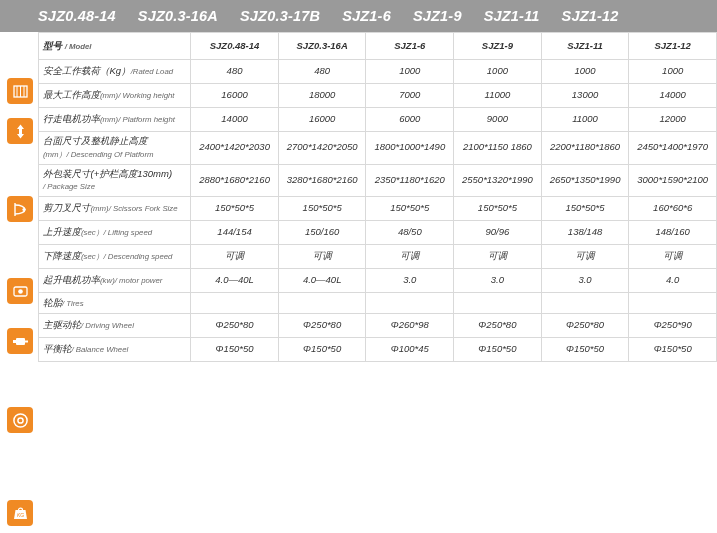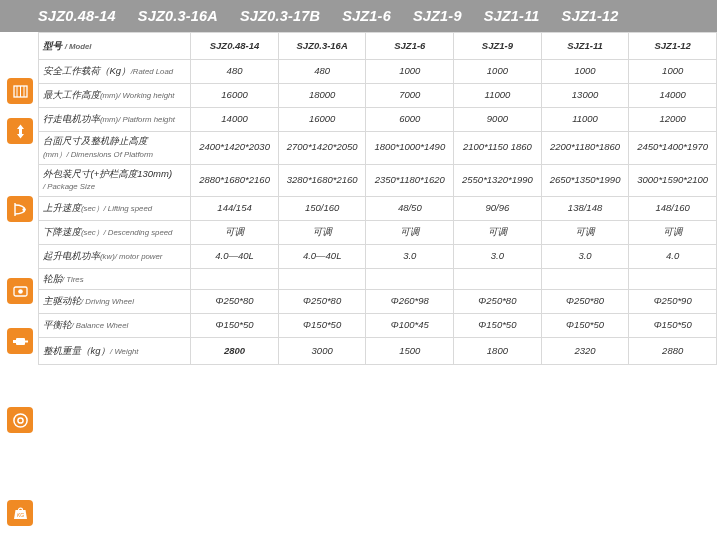--- a/index.html
+++ b/index.html
@@ -196,39 +196,48 @@
         <td class="label"><span>行走电机功率</span><span class="sub">(mm)/ Platform height</span></td>
         <td class="val">14000</td>
         <td class="val">16000</td>
         <td class="val">6000</td>
         <td class="val">9000</td>
         <td class="val">11000</td>
         <td class="val">12000</td>
       </tr>
 
       <tr class="r-tall">
-        <td class="label"><span>台面尺寸及整机静止高度</span><br><span class="sub">(mm）/ Dimensions Of Platform</span></td>
+        <td class="label"><span>台面尺寸及整机静止高度</span><br><span class="sub">(mm）/ Descending Of Platform</span></td>
         <td class="val">2400*1420*2030</td>
         <td class="val">2700*1420*2050</td>
         <td class="val">1800*1000*1490</td>
         <td class="val">2100*1150 1860</td>
         <td class="val">2200*1180*1860</td>
         <td class="val">2450*1400*1970</td>
       </tr>
 
       <tr class="r-tall">
         <td class="label"><span>外包装尺寸(+护栏高度130mm)</span><br><span class="sub">/ Package Size</span></td>
         <td class="val">2880*1680*2160</td>
         <td class="val">3280*1680*2160</td>
         <td class="val">2350*1180*1620</td>
         <td class="val">2550*1320*1990</td>
         <td class="val">2650*1350*1990</td>
         <td class="val">3000*1590*2100</td>
       </tr>
 
+      <tr class="r-mid">
+        <td class="label"><span>剪刀叉尺寸</span><span class="sub">(mm)/ Scissors Fork Size</span></td>
+        <td class="val">150*50*5</td>
+        <td class="val">150*50*5</td>
+        <td class="val">150*50*5</td>
+        <td class="val">150*50*5</td>
+        <td class="val">150*50*5</td>
+        <td class="val">160*60*6</td>
+      </tr>
 
       <tr class="r-mid">
         <td class="label"><span>上升速度</span><span class="sub">(sec）/ Lifting speed</span></td>
         <td class="val">144/154</td>
         <td class="val">150/160</td>
         <td class="val">48/50</td>
         <td class="val">90/96</td>
         <td class="val">138/148</td>
         <td class="val">148/160</td>
       </tr>
@@ -279,25 +288,16 @@
         <td class="label"><span>平衡轮</span><span class="sub">/ Balance Wheel</span></td>
         <td class="val">Φ150*50</td>
         <td class="val">Φ150*50</td>
         <td class="val">Φ100*45</td>
         <td class="val">Φ150*50</td>
         <td class="val">Φ150*50</td>
         <td class="val">Φ150*50</td>
       </tr>
 
 
-      <tr class="r-tall">
-        <td class="label"><span>整机重量（kg）</span><span class="sub">/ Weight</span></td>
-        <td class="val bold-val">2800</td>
-        <td class="val">3000</td>
-        <td class="val">1500</td>
-        <td class="val">1800</td>
-        <td class="val">2320</td>
-        <td class="val">2880</td>
-      </tr>
     </tbody>
   </table>
 
 </div>
 
 </body></html>

